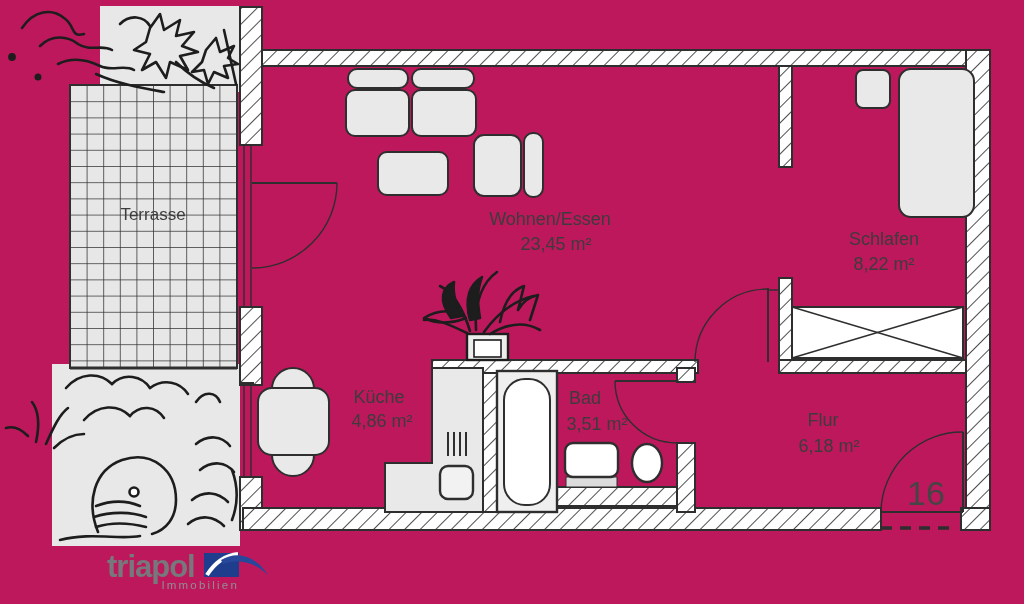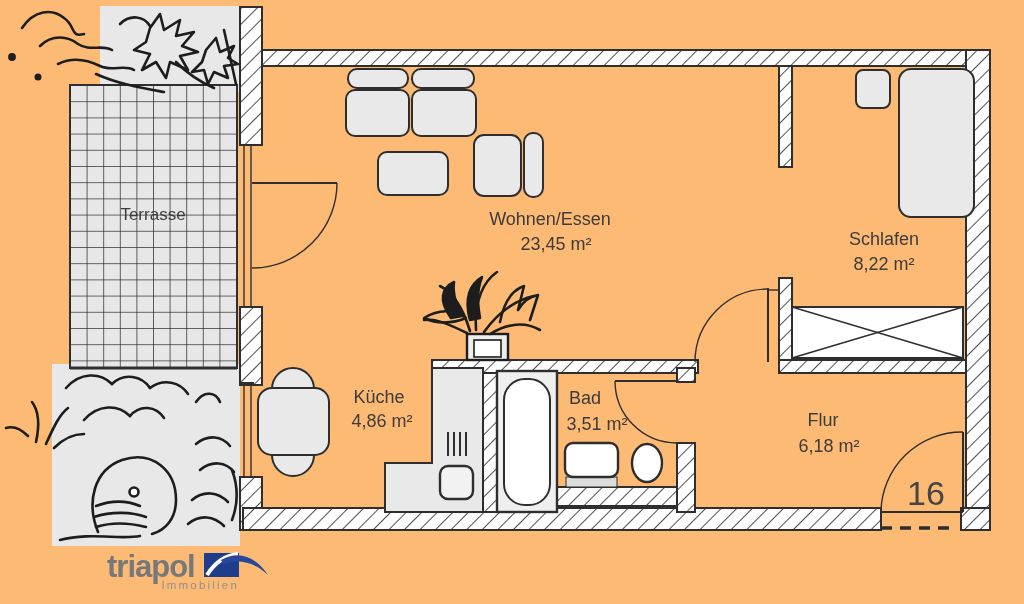--- a/index.html
+++ b/index.html
@@ -1,16 +1,16 @@
 <!DOCTYPE html>
 <html><head>
 <meta charset="utf-8">
 <style>
   html,body{margin:0;padding:0;background:#ffffff;}
-  .stage{position:relative;width:1024px;height:604px;background:#fdba74;overflow:hidden;
+  .stage{position:relative;width:1024px;height:604px;background:#be185d;overflow:hidden;
          font-family:"Liberation Sans",sans-serif;}
   svg{display:block;}
   .wall{fill:url(#hatch);stroke:#2e2e2e;stroke-width:2;}
   .line{stroke:#2e2e2e;stroke-width:2;fill:none;}
   .thin{stroke:#2e2e2e;stroke-width:1.4;fill:none;}
   .furn{fill:#e9e9e9;stroke:#2e2e2e;stroke-width:2;}
   .furnw{fill:#ffffff;stroke:#2e2e2e;stroke-width:2.4;}
   .sketch{stroke:#1d1d1d;stroke-width:2.6;fill:none;stroke-linecap:round;stroke-linejoin:round;}
   .room-label{font-size:18px;fill:#3c3c3c;text-anchor:middle;}
   .room-area{font-size:18px;fill:#3c3c3c;text-anchor:middle;}

